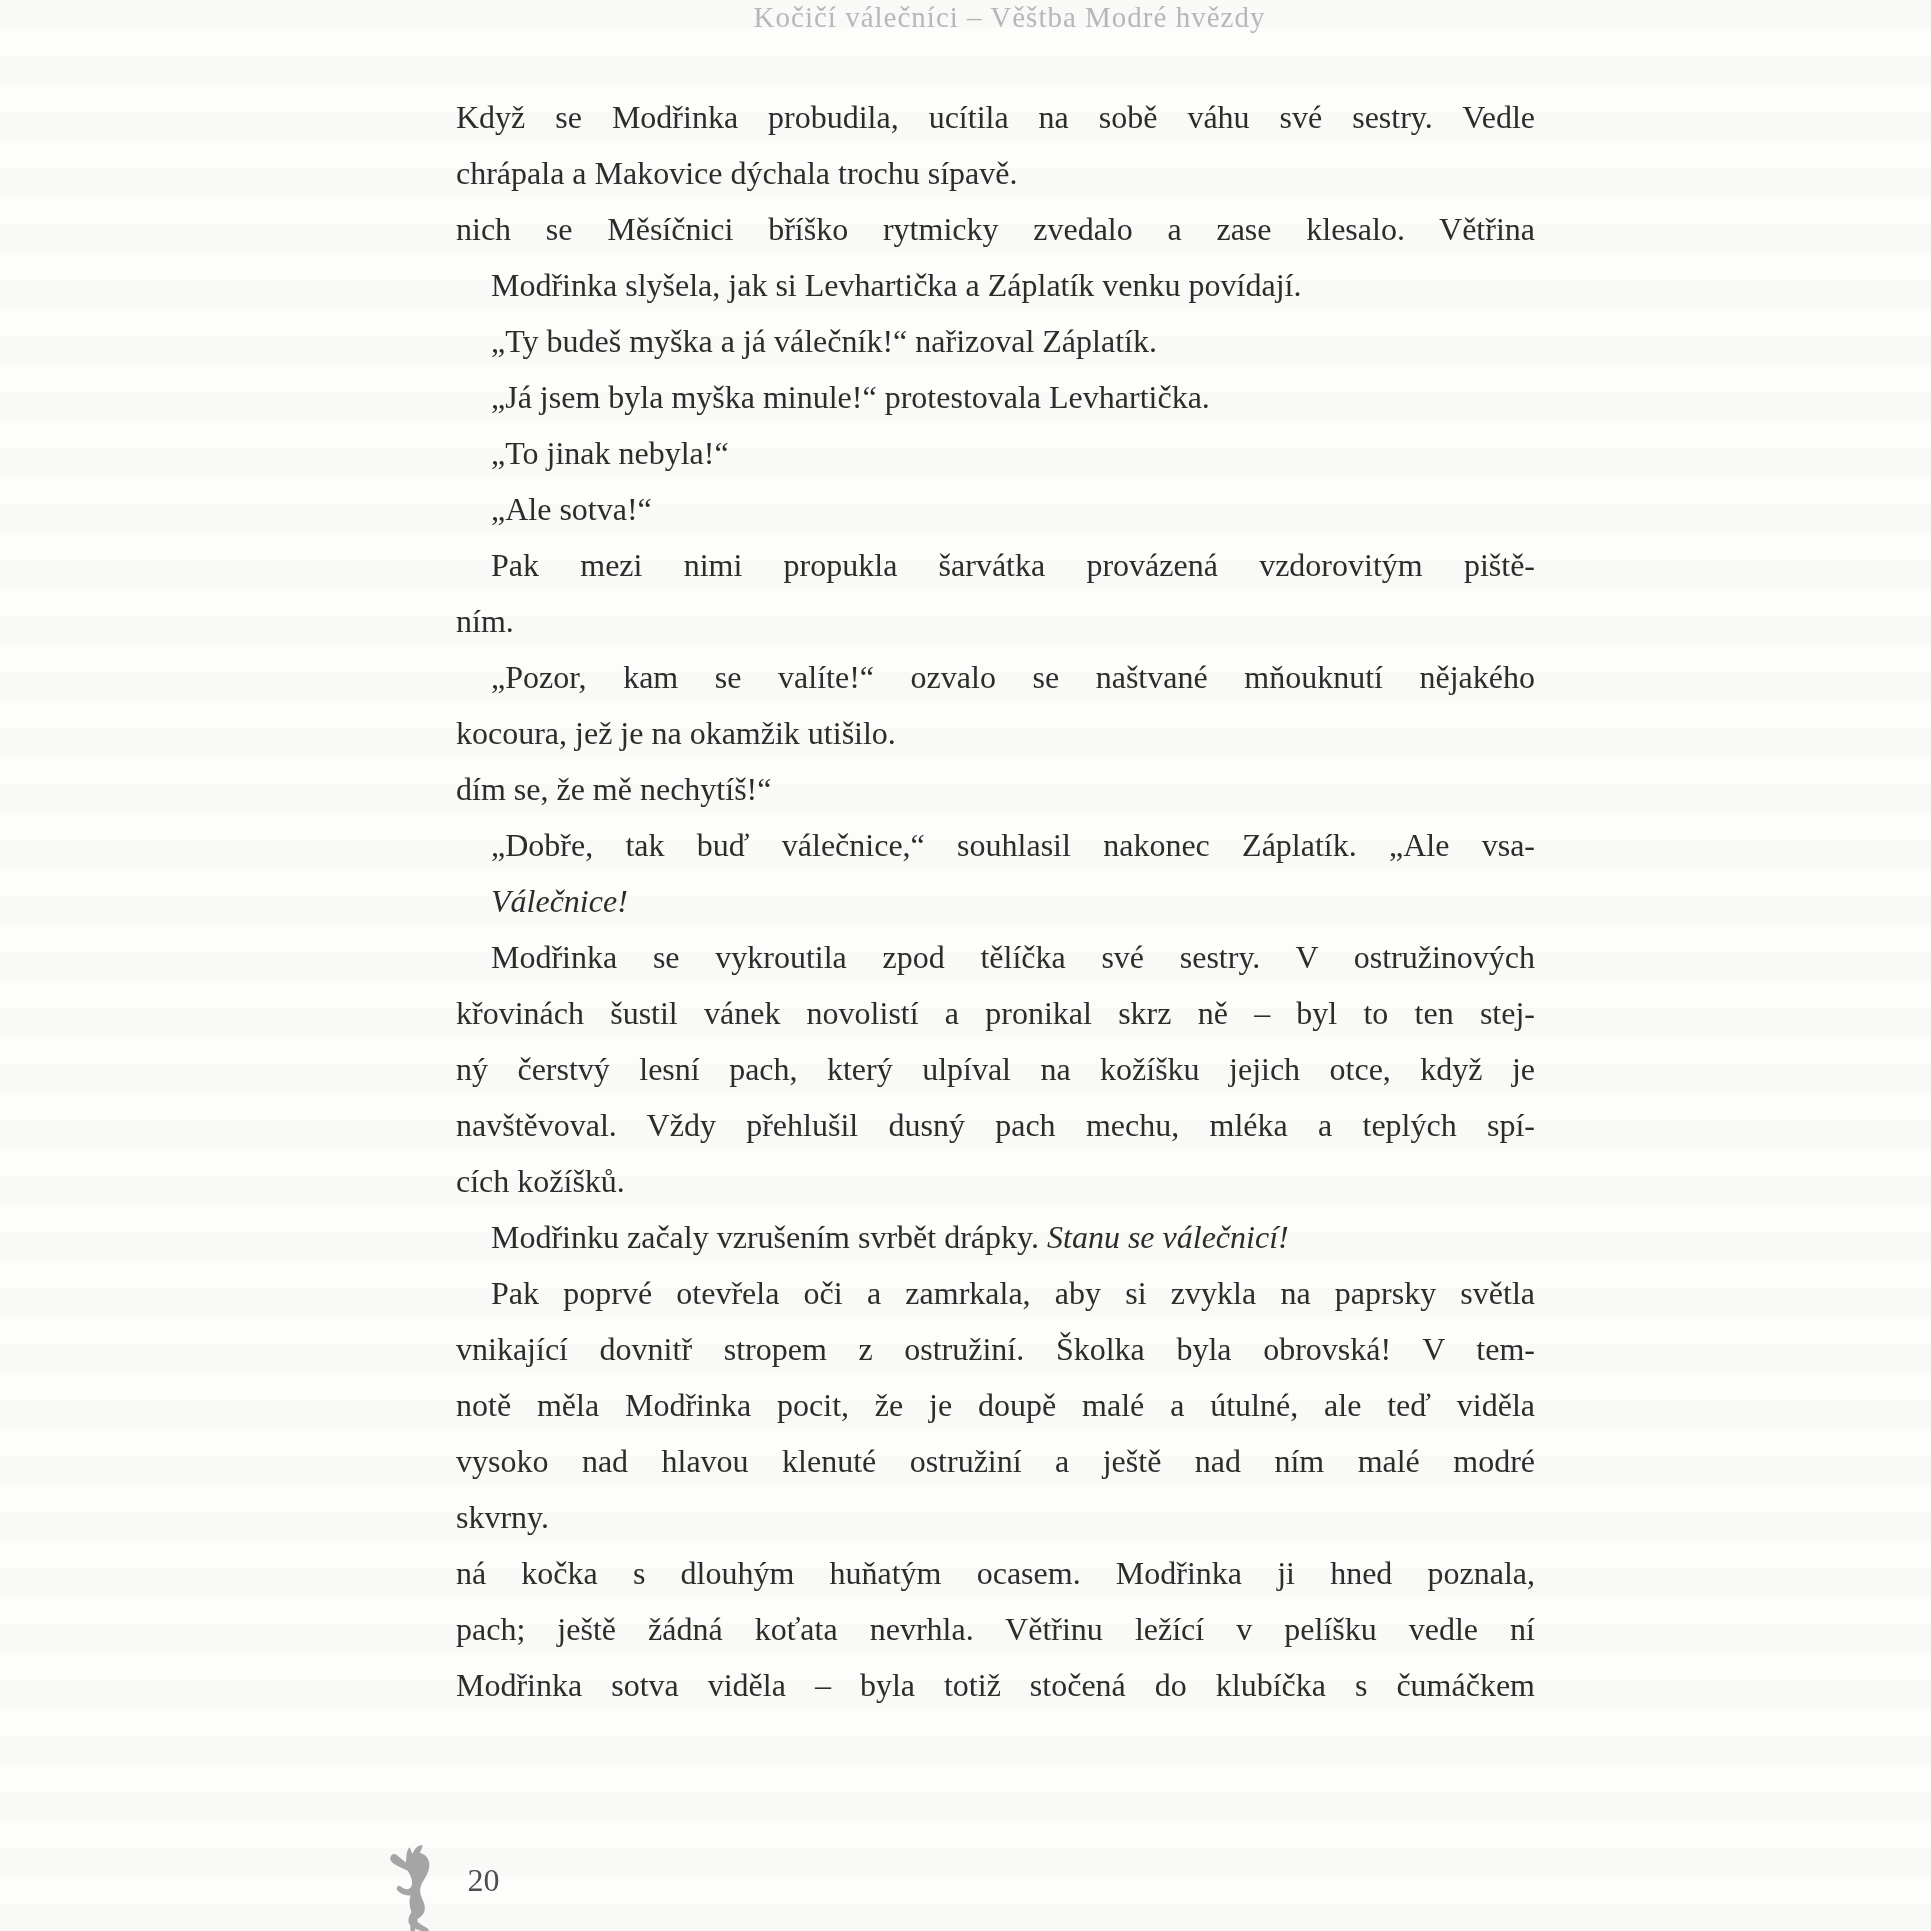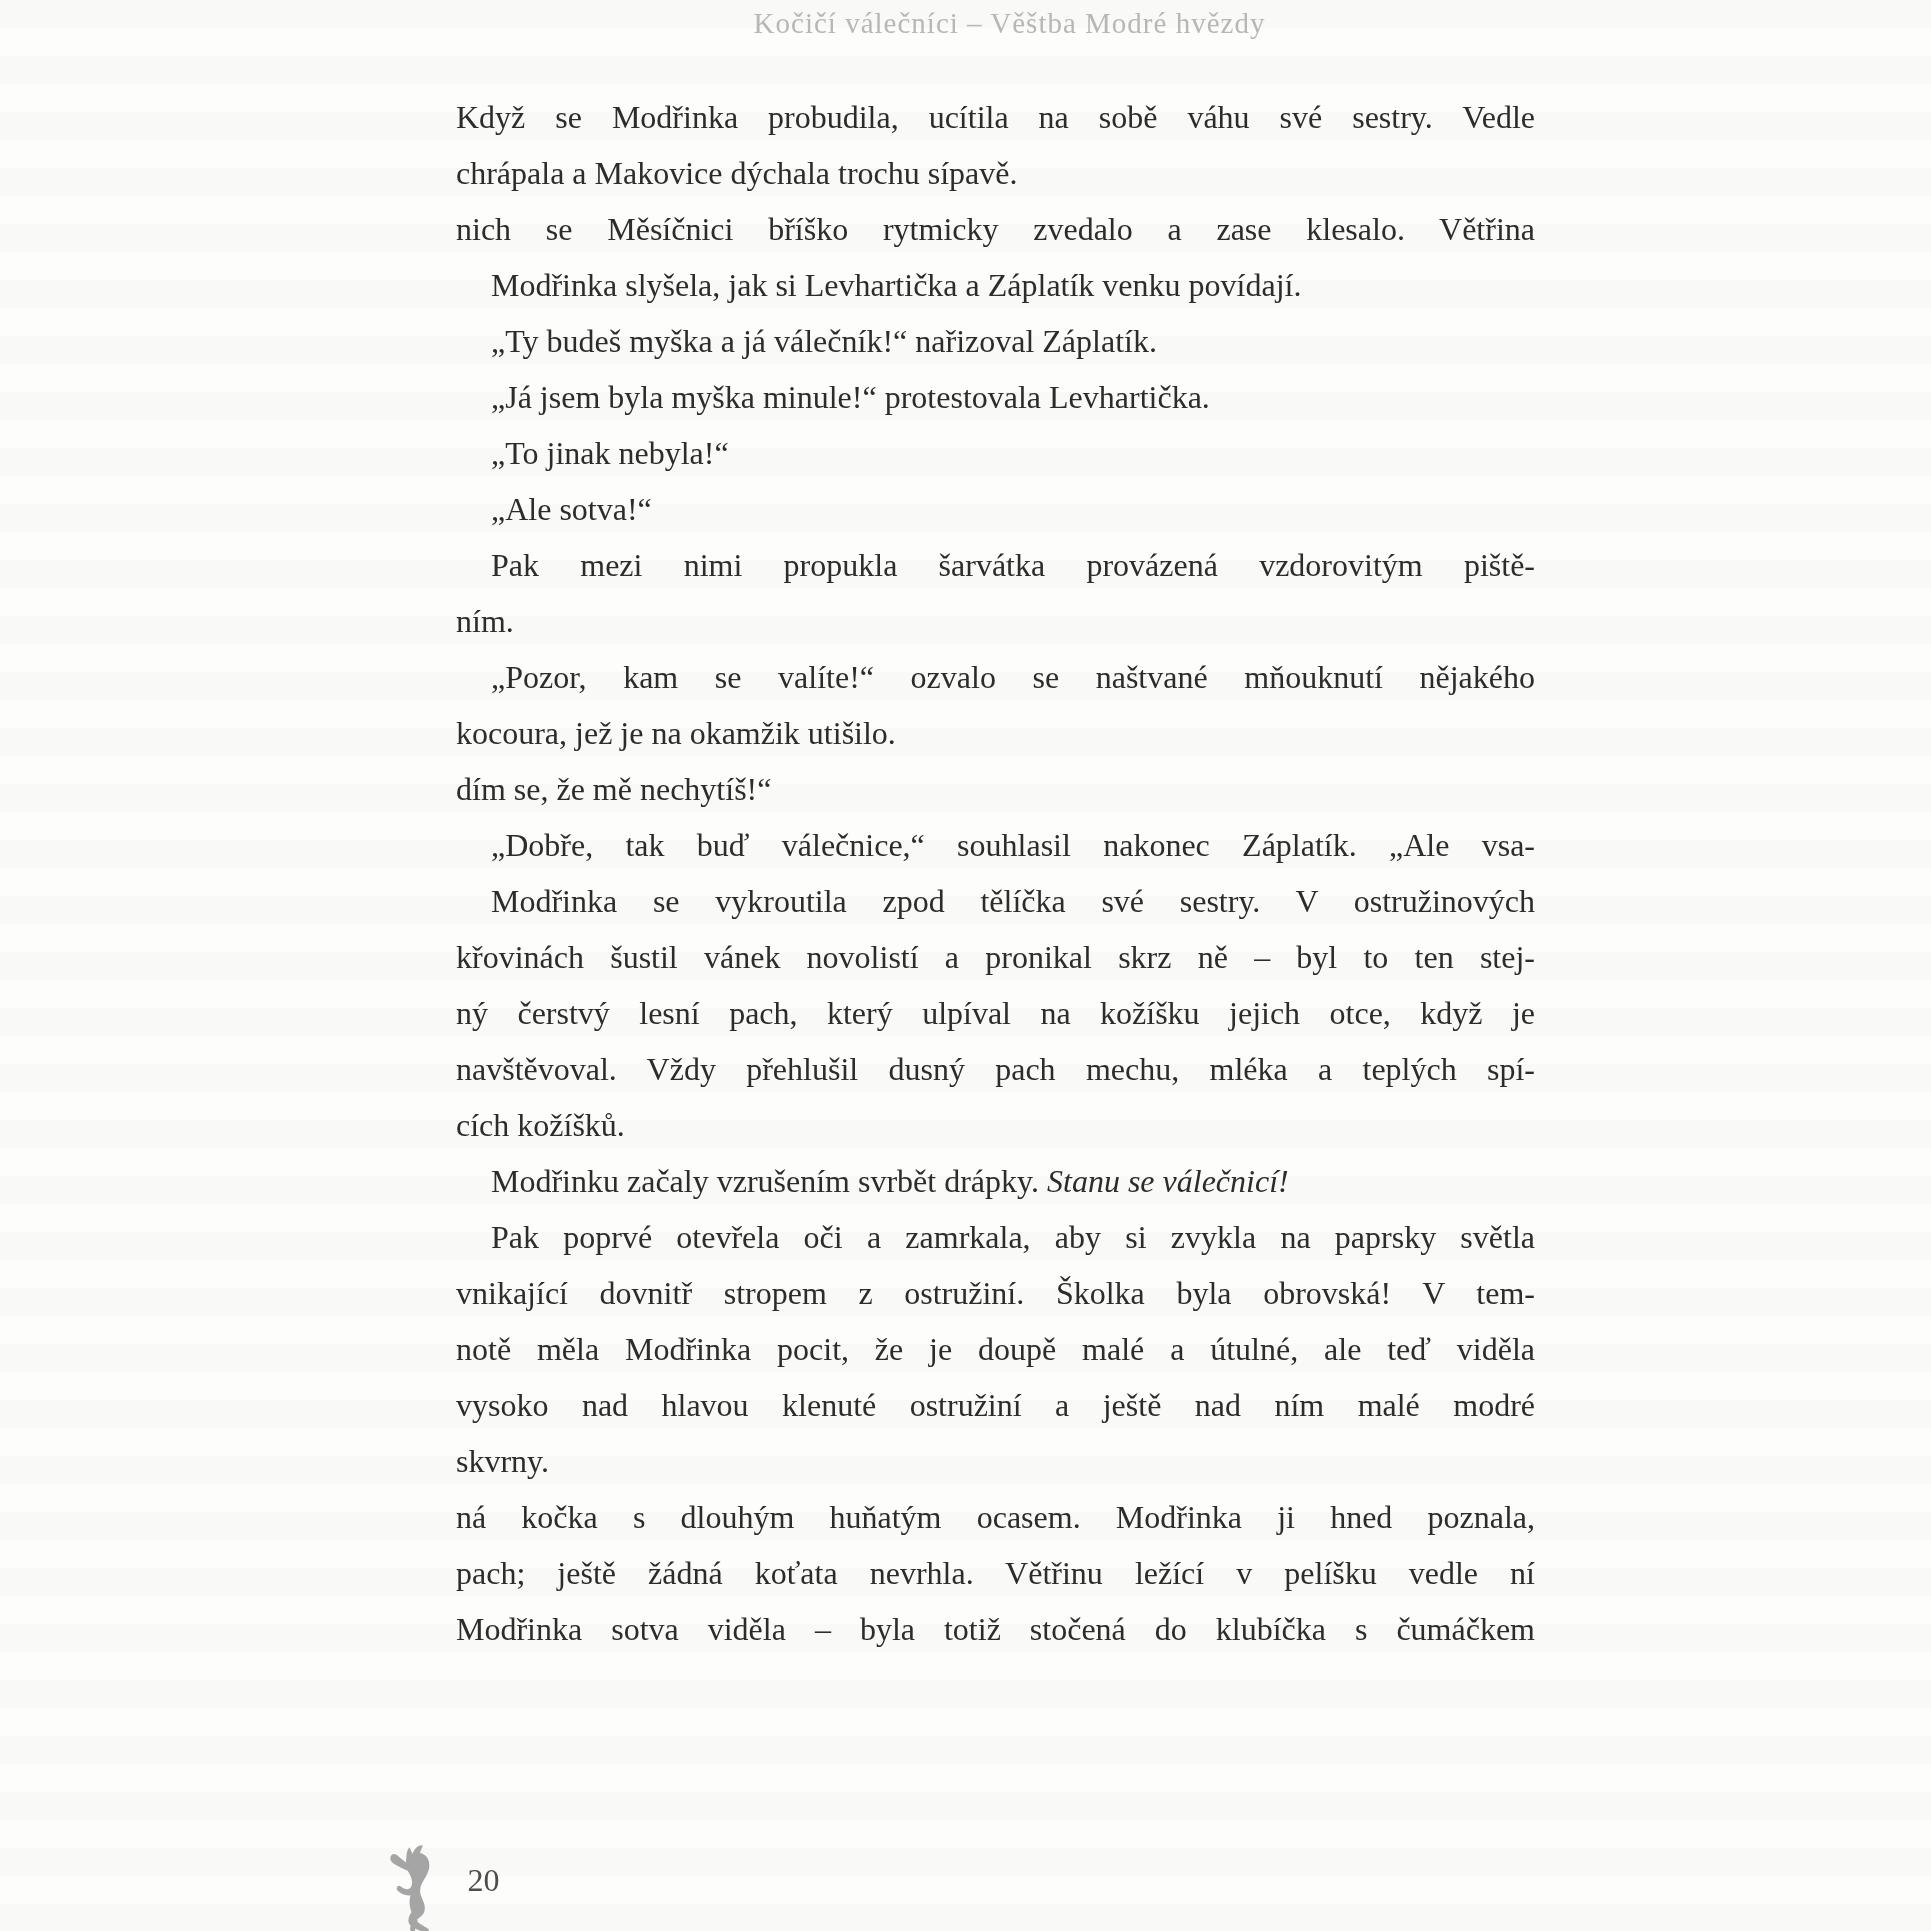--- a/index.html
+++ b/index.html
@@ -8,21 +8,21 @@
     width:1931px;height:1931px;
     background:#fdfdfc;
     background-image:repeating-linear-gradient(to bottom,
       rgba(0,0,0,0.015) 0px, rgba(0,0,0,0.015) 28px,
       rgba(0,0,0,0) 28px, rgba(0,0,0,0) 56px);
     overflow:hidden;
     font-family:"Liberation Serif","DejaVu Serif",serif;
   }
   .running-head{
     position:absolute;
-    left:470px;top:7px;width:1079px;
+    left:470px;top:1px;width:1079px;
     text-align:center;
     font-size:29px;
     letter-spacing:1px;
     color:#b7b7b7;
     font-weight:normal;
   }
   .text-body{
     position:absolute;
     left:456px;top:89px;width:1079px;
     color:#2e2c2b;
@@ -74,20 +74,21 @@
       <div class="line indent"><span>„Ty budeš myška a já válečník!“ nařizoval Záplatík.</span></div>
       <div class="line indent"><span>„Já jsem byla myška minule!“ protestovala Levhartička.</span></div>
       <div class="line indent"><span>„To jinak nebyla!“</span></div>
       <div class="line indent"><span>„Ale sotva!“</span></div>
       <div class="line just indent"><span>Pak mezi nimi propukla šarvátka provázená vzdorovitým piště-</span></div>
       <div class="line"><span>ním.</span></div>
       <div class="line just indent"><span>„Pozor, kam se valíte!“ ozvalo se naštvané mňouknutí nějakého</span></div>
       <div class="line"><span>kocoura, jež je na okamžik utišilo.</span></div>
       <div class="line"><span>dím se, že mě nechytíš!“</span></div>
       <div class="line just indent"><span>„Dobře, tak buď válečnice,“ souhlasil nakonec Záplatík. „Ale vsa-</span></div>
+      <div class="line indent"><em>Válečnice!</em></div>
       <div class="line just indent"><span>Modřinka se vykroutila zpod tělíčka své sestry. V ostružinových</span></div>
       <div class="line just"><span>křovinách šustil vánek novolistí a pronikal skrz ně – byl to ten stej-</span></div>
       <div class="line just"><span>ný čerstvý lesní pach, který ulpíval na kožíšku jejich otce, když je</span></div>
       <div class="line just"><span>navštěvoval. Vždy přehlušil dusný pach mechu, mléka a teplých spí-</span></div>
       <div class="line"><span>cích kožíšků.</span></div>
       <div class="line indent"><span>Modřinku začaly vzrušením svrbět drápky. </span><em>Stanu se válečnicí!</em></div>
       <div class="line just indent"><span>Pak poprvé otevřela oči a zamrkala, aby si zvykla na paprsky světla</span></div>
       <div class="line just"><span>vnikající dovnitř stropem z ostružiní. Školka byla obrovská! V tem-</span></div>
       <div class="line just"><span>notě měla Modřinka pocit, že je doupě malé a útulné, ale teď viděla</span></div>
       <div class="line just"><span>vysoko nad hlavou klenuté ostružiní a ještě nad ním malé modré</span></div>

